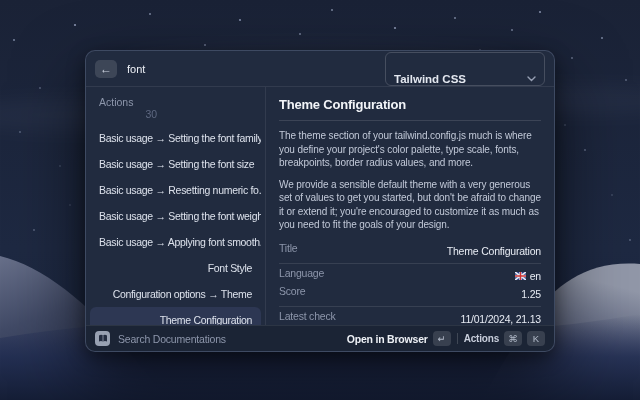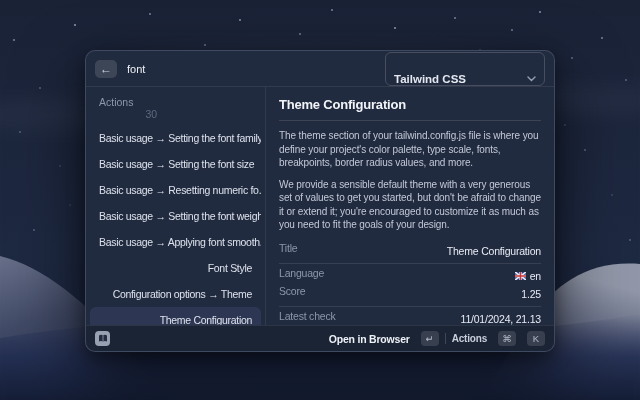--- a/index.html
+++ b/index.html
@@ -71,21 +71,21 @@
   .app-icon{width:15px;height:15px;border-radius:4px;background:#98a1b2;
     display:flex;align-items:center;justify-content:center;}
   .footer-label{font-size:10.5px;color:#8d96ab;letter-spacing:-0.2px;}
   .footer-right{margin-left:auto;display:flex;align-items:center;gap:6px;}
   .primary-label{font-size:10.5px;font-weight:700;color:#eef1f6;letter-spacing:-0.2px;}
   .kbd{min-width:18px;height:15px;padding:0 3px;border-radius:4px;box-sizing:border-box;
     background:rgba(255,255,255,.13);color:#b2bac9;font-size:9.5px;
     display:flex;align-items:center;justify-content:center;}
   .vdiv{width:1px;height:11px;background:rgba(255,255,255,.16);}
   .actions-label{font-size:10px;font-weight:700;color:#c8cedb;letter-spacing:-0.2px;}
-  .action-group{display:flex;align-items:center;gap:11px;}
+  .action-group{display:flex;align-items:center;gap:5px;}
 </style>
 </head>
 <body>
 
 <svg class="wallpaper" width="640" height="400" viewBox="0 0 640 400" aria-hidden="true">
   <defs>
     <linearGradient id="sky" x1="0" y1="0" x2="0" y2="1">
       <stop offset="0" stop-color="#1a2236"></stop>
       <stop offset="0.62" stop-color="#1e2942"></stop>
       <stop offset="1" stop-color="#1a2540"></stop>
@@ -184,21 +184,21 @@
       <div class="side-item">Basic usage → Setting the font weight</div>
       <div class="side-item">Basic usage → Applying font smooth...</div>
       <div class="side-item">Font Style</div>
       <div class="side-item">Configuration options → Theme</div>
       <div class="side-item selected">Theme Configuration</div>
       <div class="side-item">Basic usage → Relative line-heights</div>
     </div>
 
     <div class="detail">
       <h1 class="detail-title">Theme Configuration</h1>
-      <p>The theme section of your tailwind.config.js file is where you define your project's color palette, type scale, fonts, breakpoints, border radius values, and more.</p>
+      <p>The theme section of your tailwind.config.js much is where you define your project's color palette, type scale, fonts, breakpoints, border radius values, and more.</p>
       <p>We provide a sensible default theme with a very generous set of values to get you started, but don't be afraid to change it or extend it; you're encouraged to customize it as much as you need to fit the goals of your design.</p>
 
       <div class="meta">
         <div class="meta-group">
           <div class="meta-row">
             <span class="meta-label">Title</span>
             <span class="meta-value">Theme Configuration</span>
           </div>
         </div>
         <div class="meta-group">
@@ -232,20 +232,21 @@
     </div>
   </div>
 
   <div class="footer">
     <div class="app-icon">
       <svg width="10" height="9" viewBox="0 0 10 9">
         <path d="M1 1.4C2.4.6 3.8.6 5 1.5 6.2.6 7.6.6 9 1.4V7.4C7.6 6.7 6.2 6.7 5 7.6 3.8 6.7 2.4 6.7 1 7.4Z" fill="#232c40"></path>
         <path d="M5 1.5v6.1" stroke="#98a1b2" stroke-width=".8"></path>
       </svg>
     </div>
+    <span class="footer-label">Search Documentations</span>
     <div class="footer-right">
       <div class="action-group">
         <span class="primary-label">Open in Browser</span>
         <span class="kbd">↵</span>
       </div>
       <div class="vdiv"></div>
       <div class="action-group">
         <span class="actions-label">Actions</span>
         <span class="kbd">⌘</span>
         <span class="kbd">K</span>

